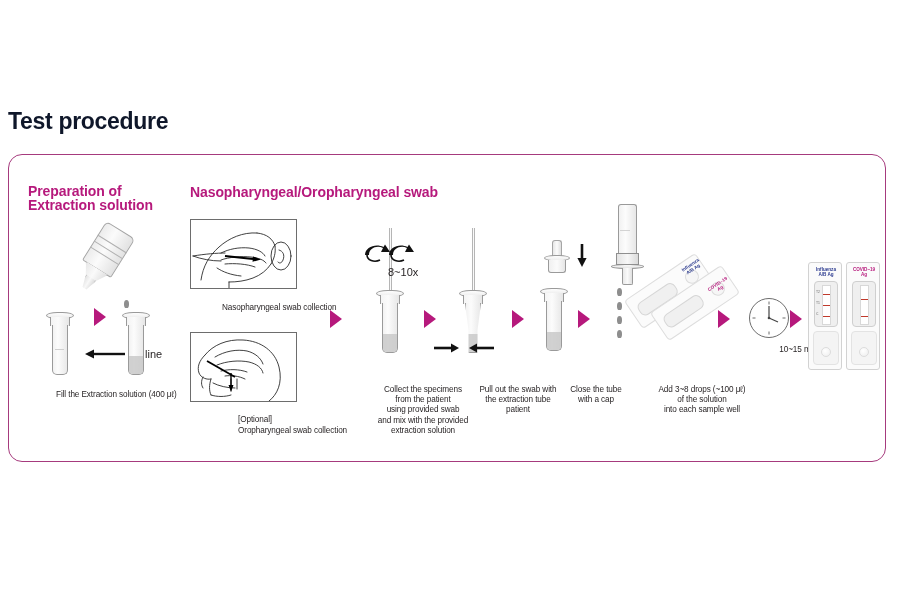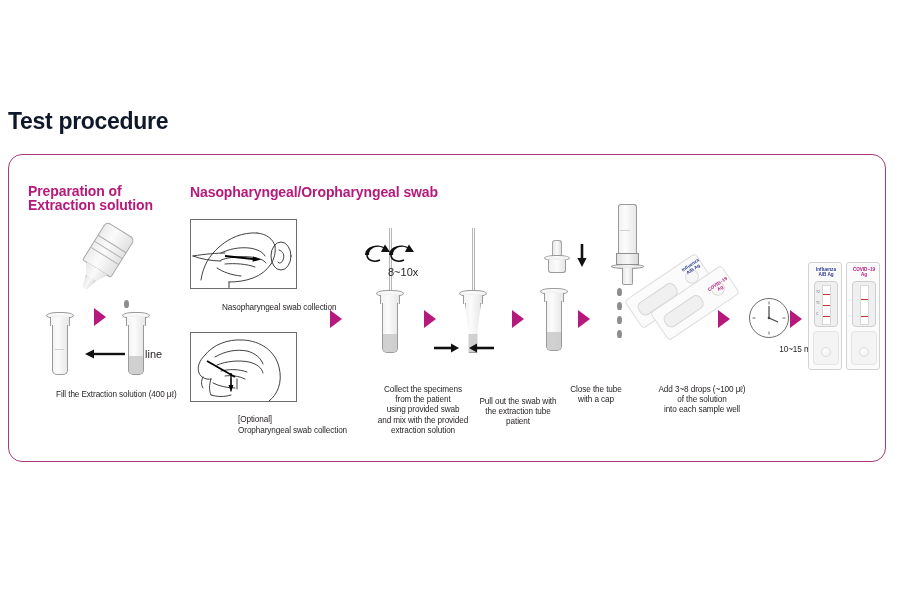--- a/index.html
+++ b/index.html
@@ -272,21 +272,21 @@
     <div class="liquid"></div>
   </div>
 </div>
 <svg style="position:absolute;left:432px;top:342px;" width="64" height="12">
   <path d="M2 6 L19 6" stroke="#111" stroke-width="2.6" fill="none"></path>
   <path d="M19 1.5 L27 6 L19 10.5 Z" fill="#111"></path>
   <path d="M62 6 L45 6" stroke="#111" stroke-width="2.6" fill="none"></path>
   <path d="M45 1.5 L37 6 L45 10.5 Z" fill="#111"></path>
 </svg>
 
-<div class="caption" style="left:433px;top:385px;width:106px;margin-top:12px;">
+<div class="caption" style="left:433px;top:385px;width:106px;">
   <div>Pull out the swab with</div>
   <div>the extraction tube</div>
   <div>patient</div>
 </div>
 
 <div class="arrow" style="left:512px;top:310px;"></div>
 
 <div style="position:absolute;left:540px;top:240px;width:34px;height:34px;">
   <div style="position:absolute;left:12px;top:0;width:10px;height:16px;
               background:linear-gradient(90deg,#e6e6e6,#fbfbfb,#dedede);

